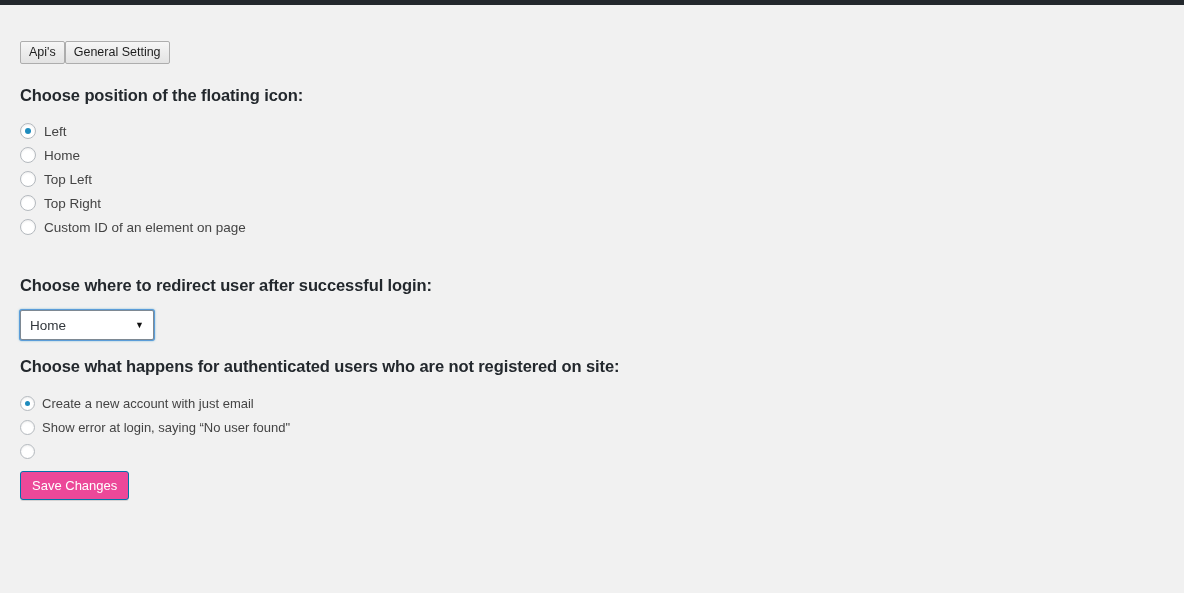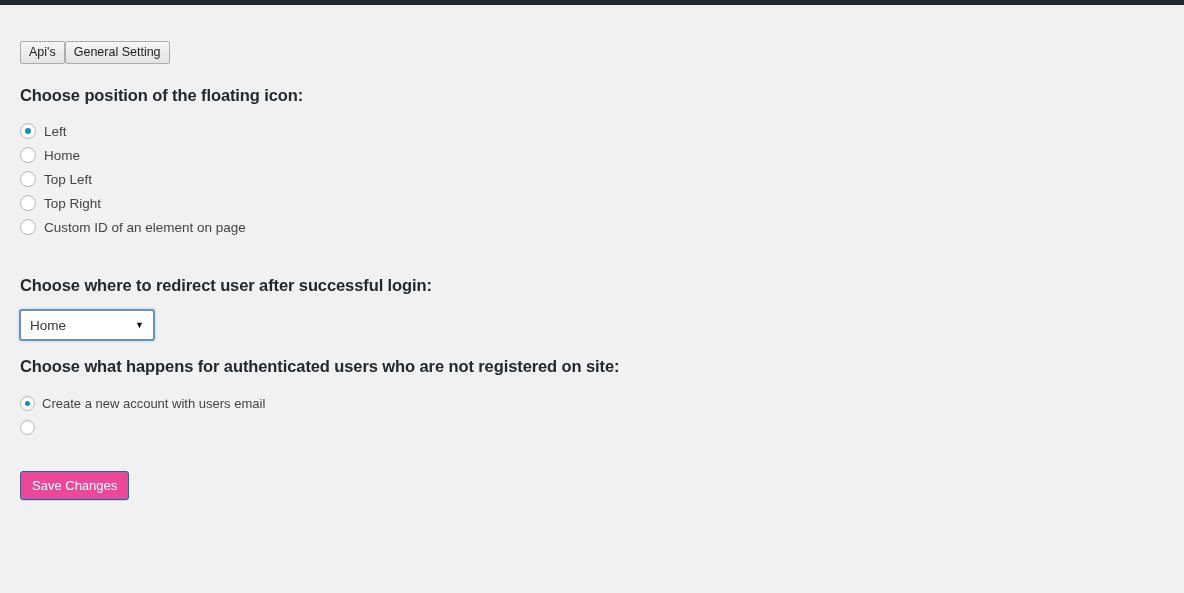--- a/index.html
+++ b/index.html
@@ -224,21 +224,25 @@
       <span class="select-value">Home</span>
       <span class="select-arrow">▼</span>
     </div>
   </div>
 
   <div class="section-heading" id="heading-unregistered">Choose what happens for authenticated users who are not registered on site:</div>
 
   <div class="radio-group" id="radio-group-unregistered">
     <div class="radio-row">
       <span class="radio-mark checked"></span>
-      <span class="radio-label">Create a new account with users email</span>
+      <span class="radio-label">Create a new account with just email</span>
+    </div>
+    <div class="radio-row">
+      <span class="radio-mark"></span>
+      <span class="radio-label">Show error at login, saying “No user found"</span>
     </div>
     <div class="radio-row">
       <span class="radio-mark"></span>
     </div>
   </div>
 
   <button class="submit-btn">Save Changes</button>
 
 </div>
 

